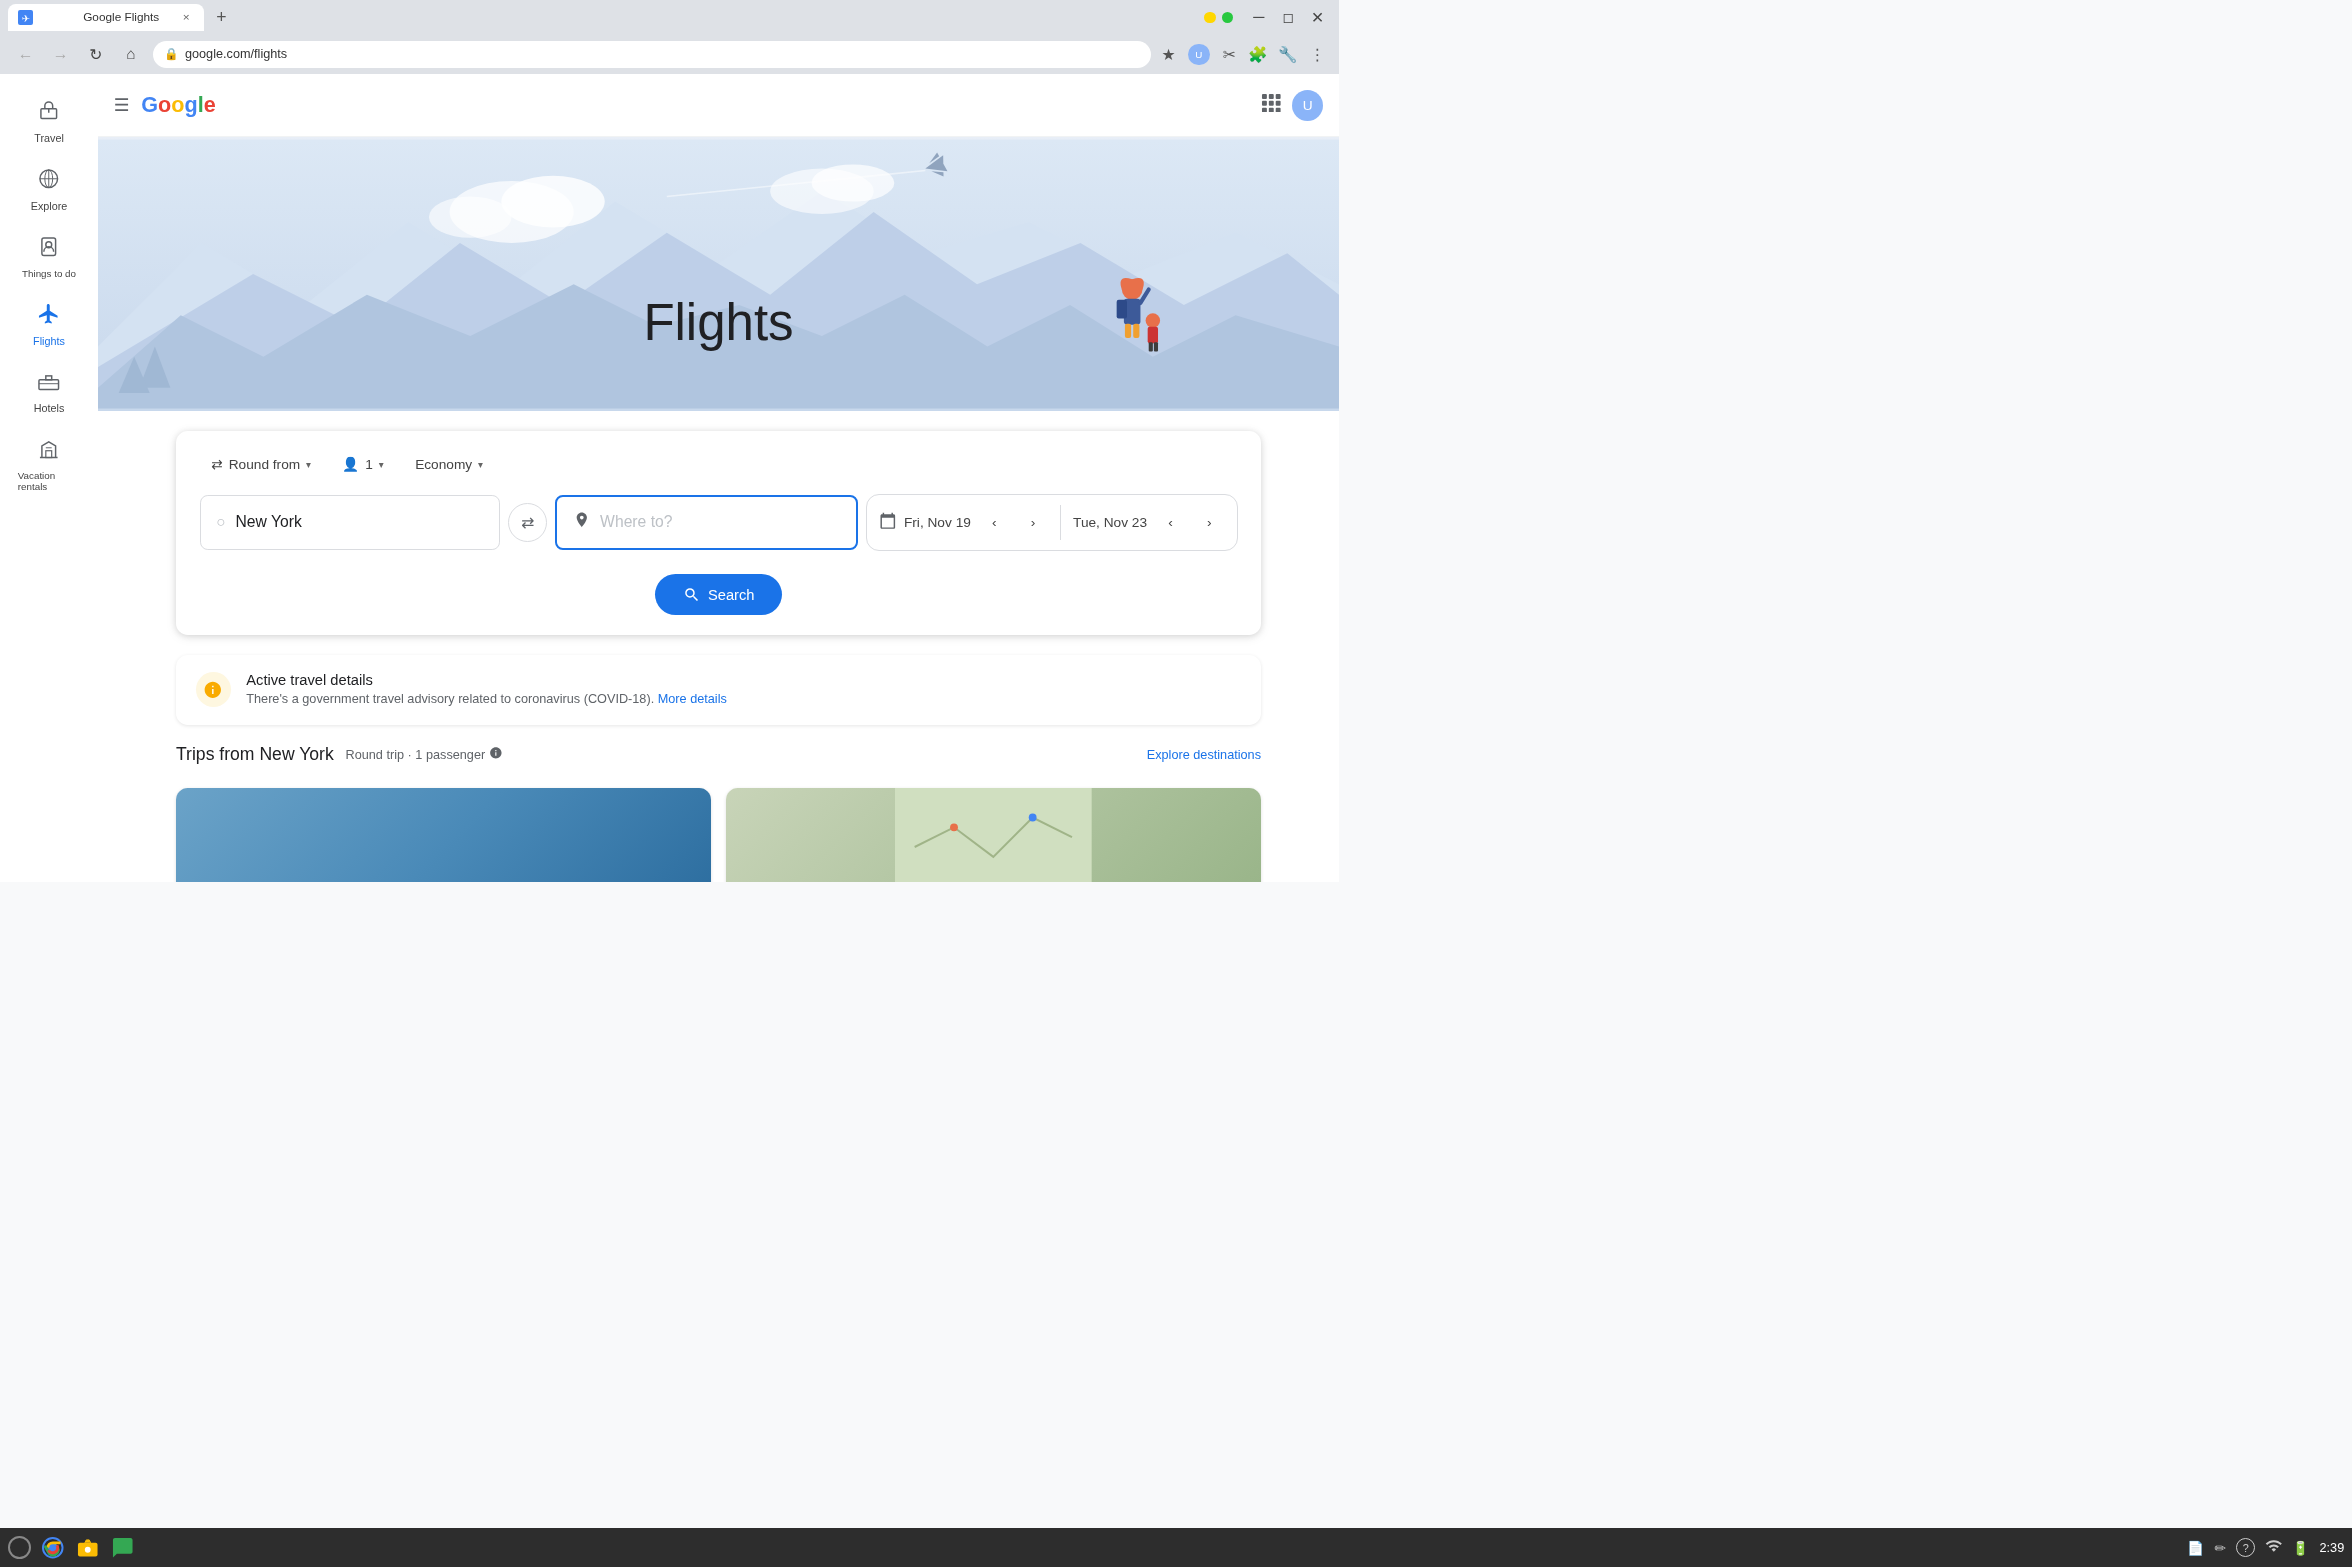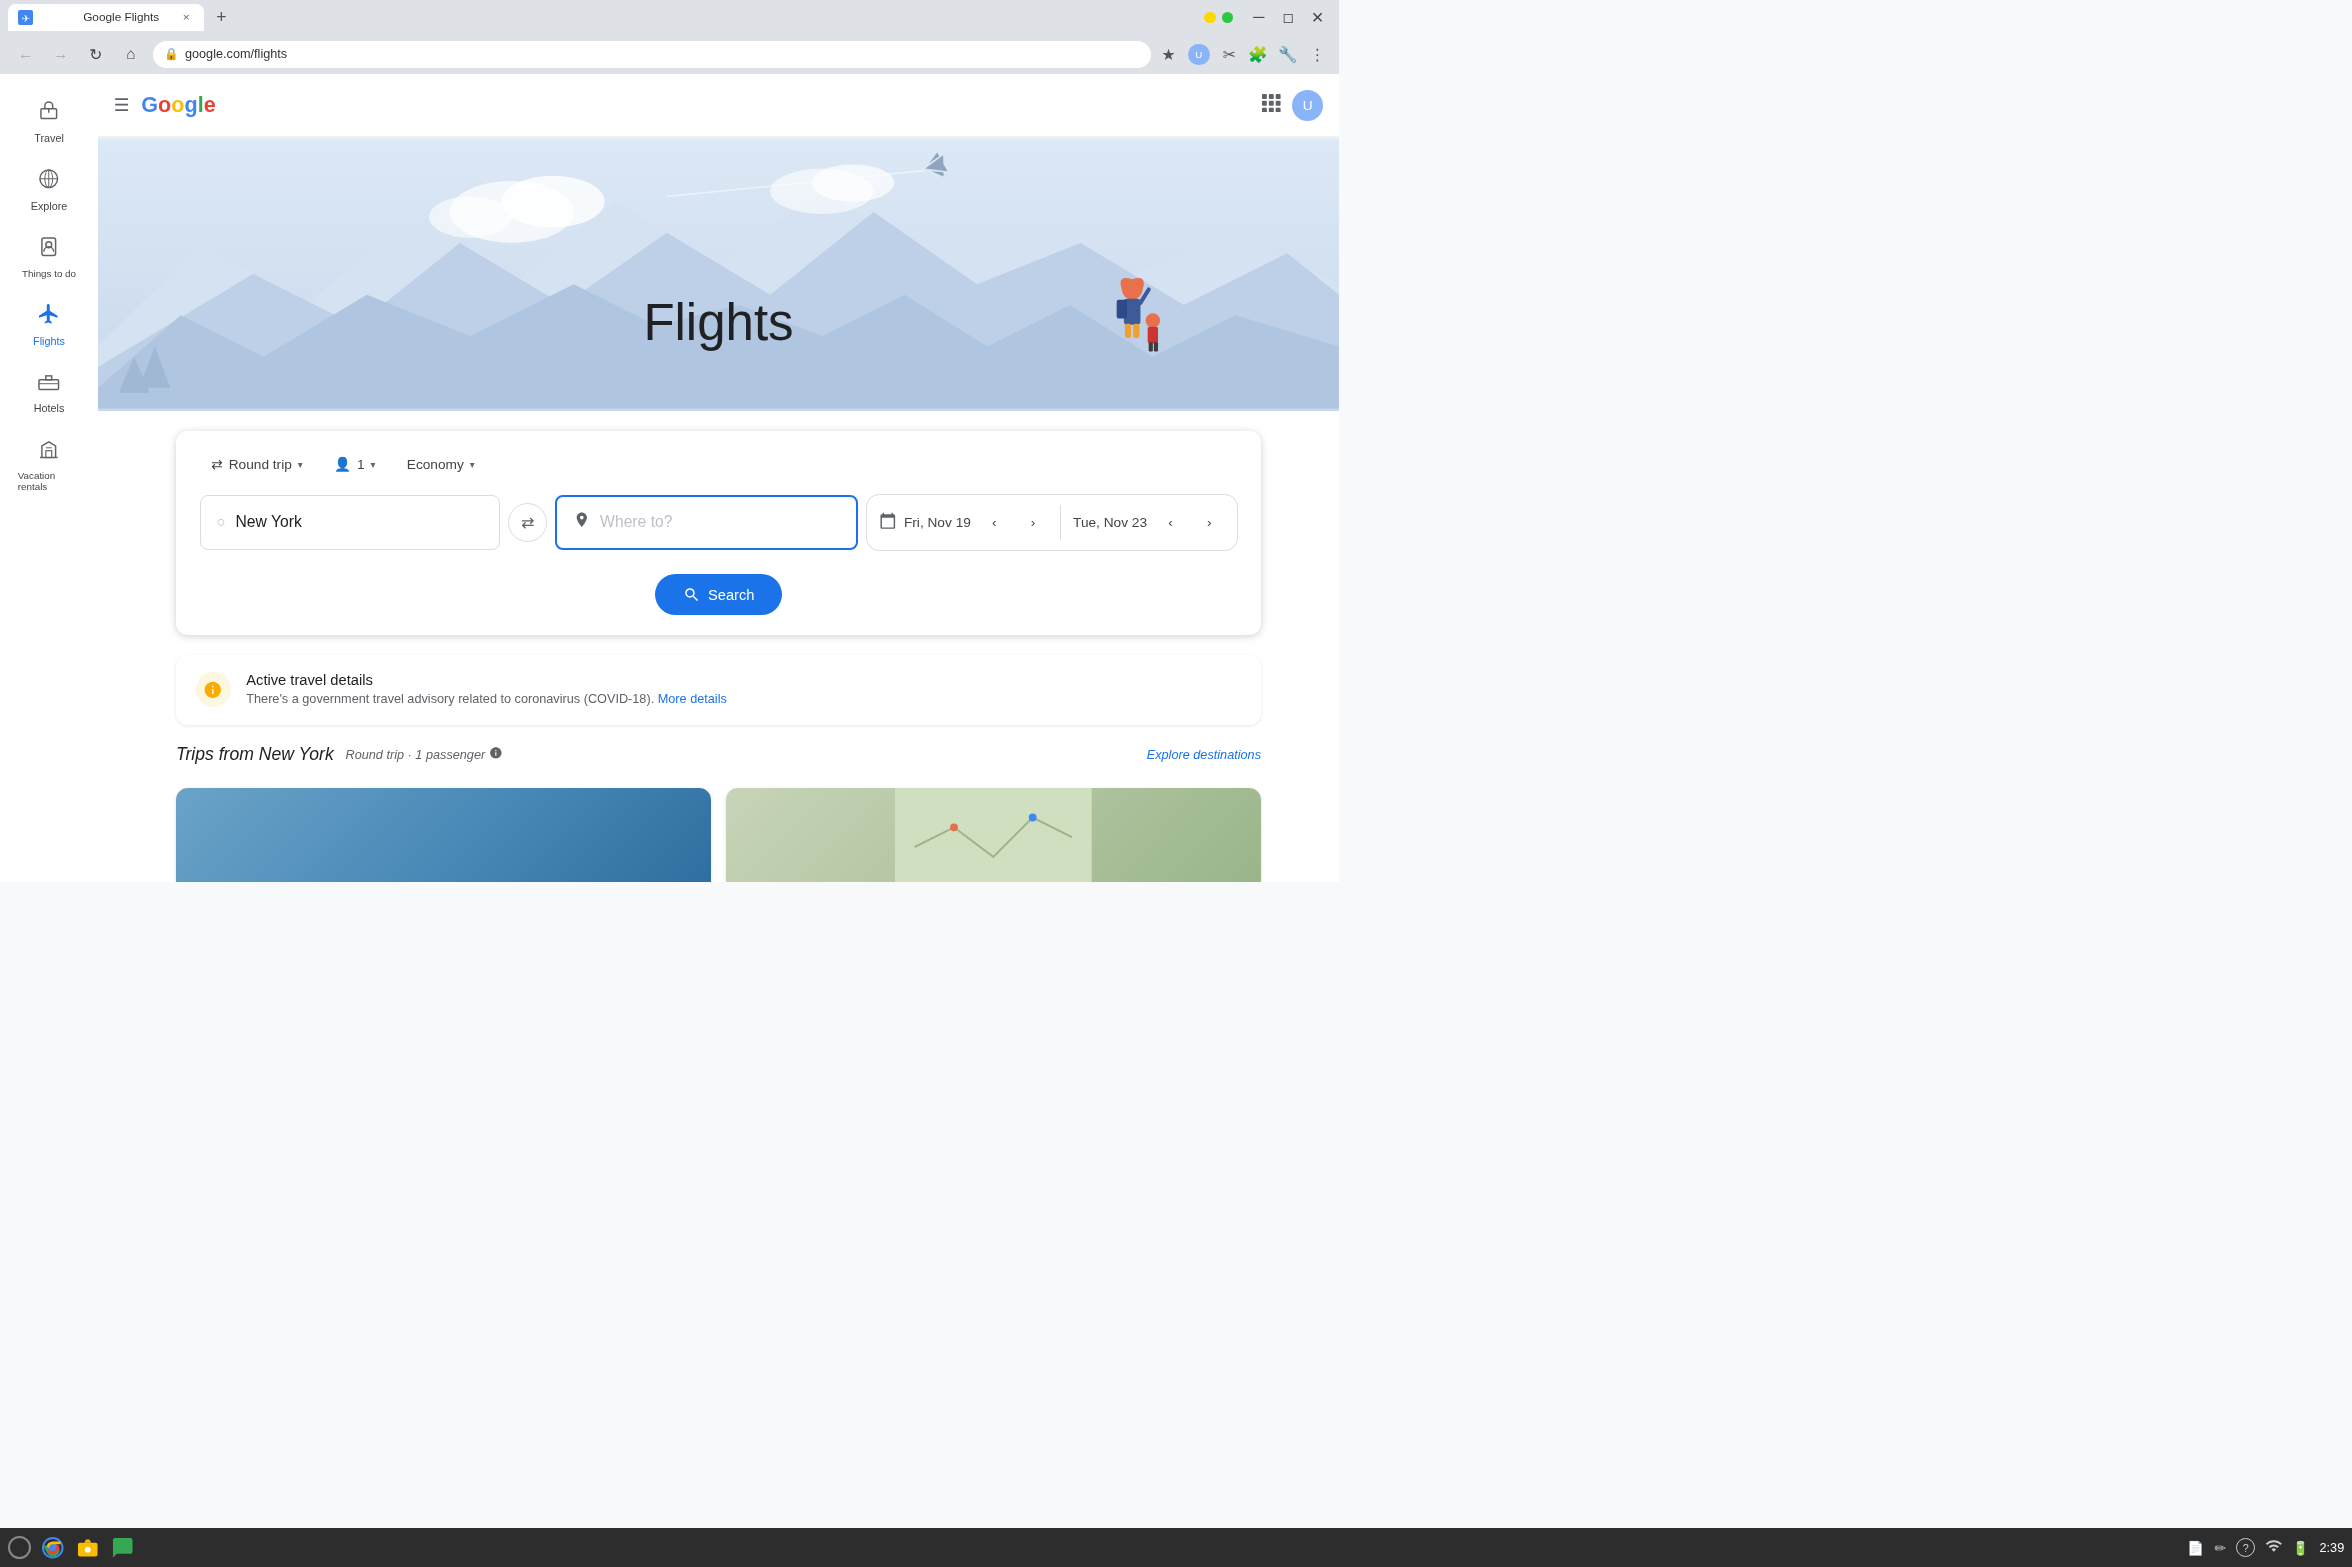--- a/index.html
+++ b/index.html
@@ -58,21 +58,21 @@
 
     
     .advisory { margin: 0 78px 19.6px; background: white; border-radius: 11.8px; box-shadow: 0 1px 3.9px rgba(0,0,0,0.1); padding: 17.6px 19.6px; display: flex; align-items: flex-start; gap: 15.7px; }
     .advisory-icon { width: 35px; height: 35px; border-radius: 50%; background: #fef7e0; display: flex; align-items: center; justify-content: center; flex-shrink: 0; color: #f9ab00; font-size: 17.6px; }
     .advisory-title { font-size: 14.7px; font-weight: 500; color: #202124; margin-bottom: 3.9px; }
     .advisory-text { font-size: 12.7px; color: #5f6368; }
     .advisory-link { color: #1a73e8; cursor: pointer; text-decoration: none; }
 
     
     .trips-section { margin: 0 78px; }
-    .trips-header { display: flex; align-items: center; margin-bottom: 23px; font-style: italic; }
+    .trips-header { display: flex; align-items: center; margin-bottom: 23px; }
     .trips-title { font-size: 17.6px; font-weight: 500; color: #202124; }
     .trips-meta { font-size: 12.7px; color: #5f6368; margin-left: 11.8px; display: flex; align-items: center; gap: 3.9px; }
     .explore-link { margin-left: auto; color: #1a73e8; font-size: 12.7px; font-weight: 500; cursor: pointer; text-decoration: none; }
     .trips-cards { display: flex; gap: 15.7px; }
     .trip-card { flex: 1; border-radius: 11.8px; overflow: hidden; box-shadow: 0 1px 3.9px rgba(0,0,0,0.12); cursor: pointer; }
 
     
     .google-header { height: 63px; display: flex; align-items: center; padding: 0 15.7px; background: white; border-bottom: 1px solid #f1f3f4; }
     .hamburger { font-size: 17.6px; color: #5f6368; cursor: pointer; margin-right: 11.8px; }
     .google-logo { display: flex; font-size: 21.6px; font-weight: bold; margin-right: auto; }
@@ -294,21 +294,21 @@
       </svg>
       <div class="hero-title">Flights</div>
     </div>
 
     <div class="search-section">
       <div class="search-card">
 
         <div class="search-options">
           <button class="option-btn">
             <span style="font-size:13.7px;">⇄</span>
-            <span>Round trip</span>
+            <span>Round from</span>
             <span class="chevron">▾</span>
           </button>
           <button class="option-btn">
             <span style="font-size:13.7px;">👤</span>
             <span>1</span>
             <span class="chevron">▾</span>
           </button>
           <button class="option-btn">
             <span>Economy</span>
             <span class="chevron">▾</span>

